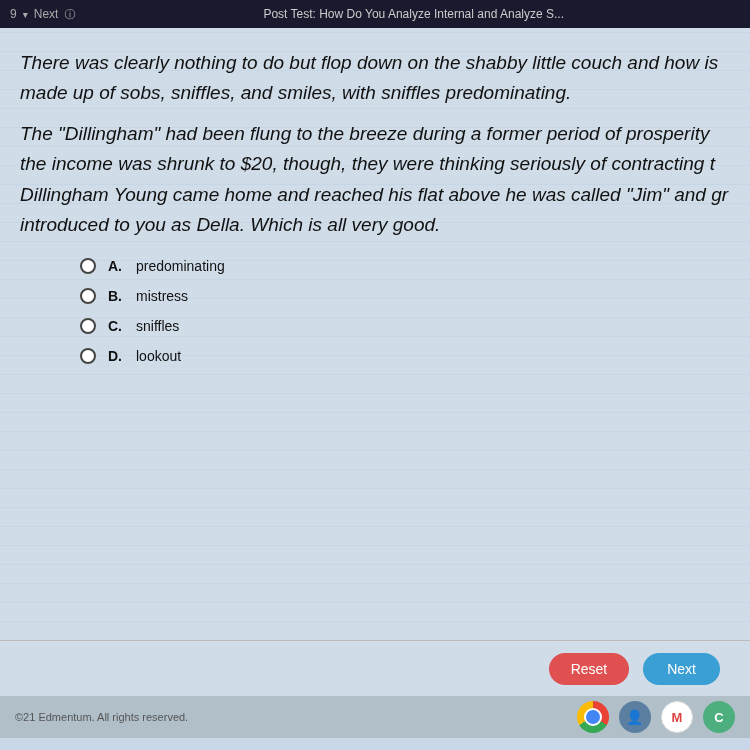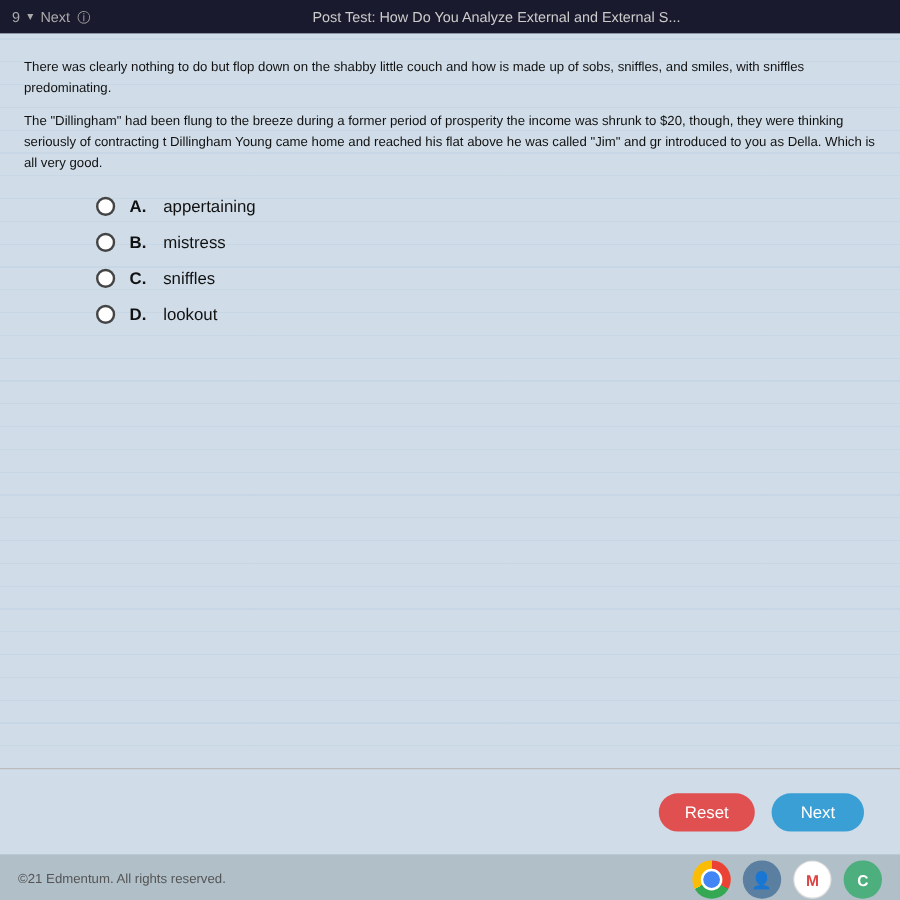--- a/index.html
+++ b/index.html
@@ -47,24 +47,25 @@
         transparent 18px,
         rgba(180,200,220,0.3) 18px,
         rgba(180,200,220,0.3) 19px
       );
       padding: 20px 15px 15px 20px;
       height: calc(750px - 28px - 60px - 50px);
       overflow: hidden;
     }
 
     .passage-text {
-      font-size: 11px;
+      font-size: 19px;
       line-height: 1.6;
       color: #111;
       margin-bottom: 8px;
+      font-style: italic;
     }
 
     .passage-text p {
       margin-bottom: 10px;
     }
 
     
     .answer-options {
       margin-top: 18px;
       padding-left: 60px;
@@ -96,21 +97,21 @@
     }
 
     .option-text {
       font-size: 14px;
       color: #111;
     }
 
     
     .button-bar {
       background: #d0dde8;
-      height: 72px;
+      height: 56px;
       display: flex;
       align-items: center;
       justify-content: flex-end;
       padding: 0 30px;
       gap: 14px;
       border-top: 1px solid #bbb;
     }
 
     .btn-reset {
       background: #e05050;
@@ -201,35 +202,35 @@
 </head>
 <body>
 
 <div class="top-bar">
   <div class="top-bar-left">
     <span>9</span>
     <span style="color:#aaa; font-size:10px;">▾</span>
     <span style="color:#aaa; font-size:12px; cursor:pointer;">Next</span>
     <span style="color:#aaa; font-size:11px;">ⓘ</span>
   </div>
-  <div class="top-bar-title">Post Test: How Do You Analyze External and External S...</div>
+  <div class="top-bar-title">Post Test: How Do You Analyze Internal and Analyze S...</div>
 </div>
 
 <div class="main-area">
   <div class="passage-text">
     <p>There was clearly nothing to do but flop down on the shabby little couch and how is made up of sobs, sniffles, and smiles, with sniffles predominating.</p>
     <p>The "Dillingham" had been flung to the breeze during a former period of prosperity the income was shrunk to $20, though, they were thinking seriously of contracting t Dillingham Young came home and reached his flat above he was called "Jim" and gr introduced to you as Della. Which is all very good.</p>
   </div>
 
   <div class="answer-options">
 
   <div class="option-row">
         <span class="option-radio"></span>
         <span class="option-letter">A.</span>
-        <span class="option-text">appertaining</span>
+        <span class="option-text">predominating</span>
       </div>
       <div class="option-row">
         <span class="option-radio"></span>
         <span class="option-letter">B.</span>
         <span class="option-text">mistress</span>
       </div>
       <div class="option-row">
         <span class="option-radio"></span>
         <span class="option-letter">C.</span>
         <span class="option-text">sniffles</span>

